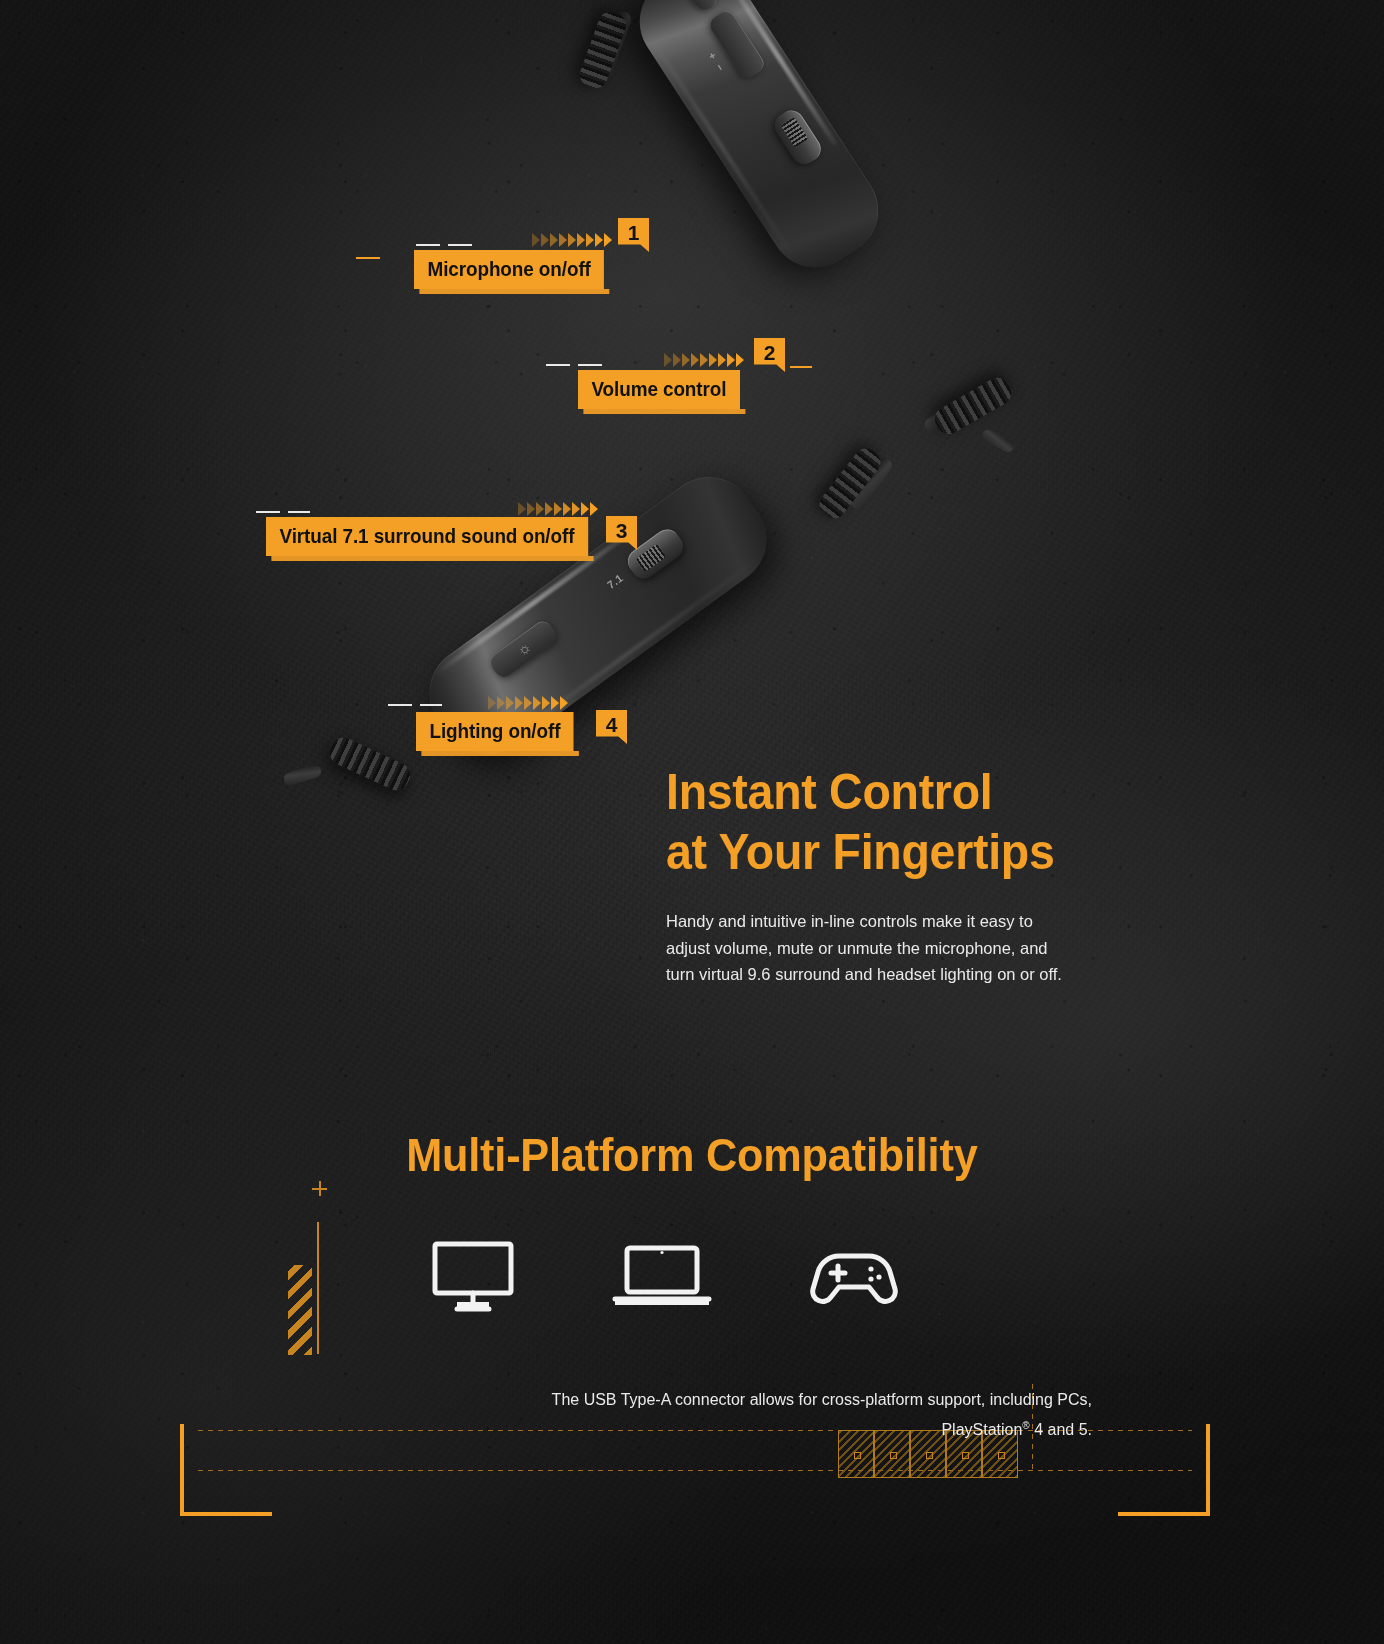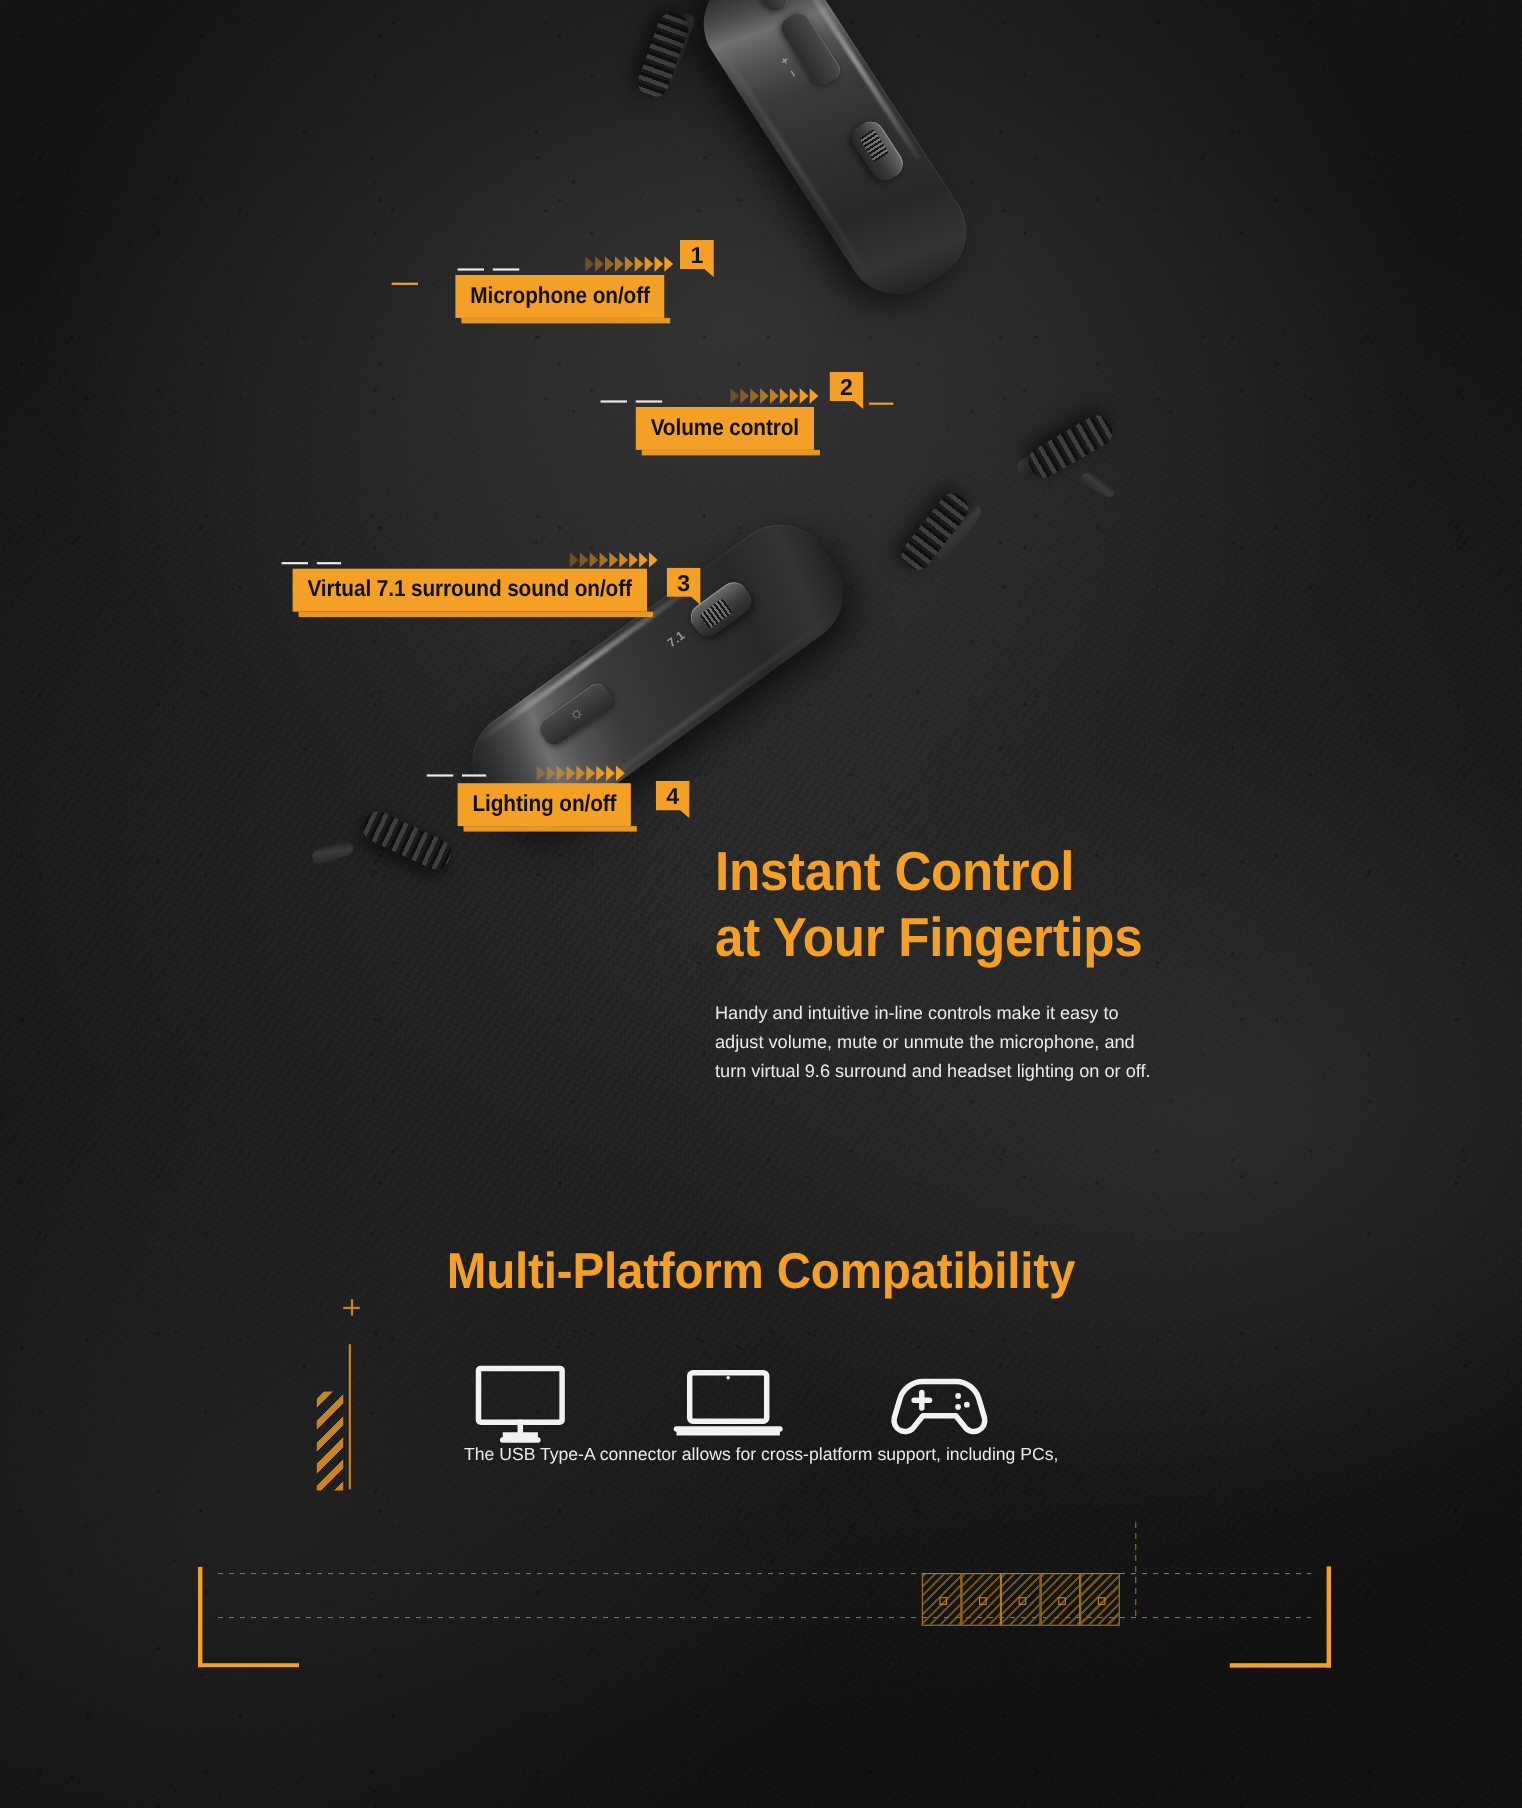--- a/index.html
+++ b/index.html
@@ -121,21 +121,21 @@
   .chev i:nth-child(1){opacity:.30}.chev i:nth-child(2){opacity:.40}
   .chev i:nth-child(3){opacity:.50}.chev i:nth-child(4){opacity:.62}
   .chev i:nth-child(5){opacity:.72}.chev i:nth-child(6){opacity:.82}
   .chev i:nth-child(7){opacity:.90}.chev i:nth-child(8){opacity:.96}
   .chev i:nth-child(9){opacity:1}
 
   .dash-w { position:absolute; height:2px; background:#e9e9e9; }
   .dash-o { position:absolute; height:2px; background:#F4A026; }
 
   
-  #headline-block { position:absolute; left:650px; top:762px; width:420px; z-index:9; }
+  #headline-block { position:absolute; left:666px; top:762px; width:420px; z-index:9; }
   .h-big {
     font-family:"Liberation Sans Narrow","Liberation Sans", sans-serif;
     color:#F4A026; font-weight:700; font-size:50px; line-height:60px;
     letter-spacing:-.3px; transform:scaleX(.93); transform-origin:left center;
   }
   #body-copy {
     margin-top:26px; color:#eaeaea; font-size:16.5px; line-height:26.5px;
     font-family:"Liberation Sans", sans-serif; width:412px;
   }
 
@@ -145,21 +145,21 @@
     font-family:"Liberation Sans Narrow","Liberation Sans", sans-serif;
     color:#F4A026; font-weight:700; font-size:46px; letter-spacing:-.2px;
   }
   #mp-title span { display:inline-block; transform:scaleX(.94); }
 
   #icon-row { position:absolute; left:430px; top:1232px; width:470px; height:90px;
     display:flex; align-items:center; justify-content:space-between; z-index:9; }
   #icon-row svg { display:block; }
 
   #mp-caption {
-    position:absolute; left:292px; width:800px; top:1310px; text-align:center; z-index:9;
+    position:absolute; left:292px; width:800px; top:1387px; text-align:right; z-index:9;
     color:#eaeaea; font-size:16px; line-height:26px; font-family:"Liberation Sans", sans-serif;
   }
   #mp-caption sup { font-size:10px; vertical-align:super; }
 
   
   .deco { position:absolute; z-index:6; }
 
   #deco-plus { left:312px; top:1181px; width:15px; height:15px; }
   #deco-plus::before,#deco-plus::after{ content:""; position:absolute; background:#C8841F; }
   #deco-plus::before{ left:0; top:6.5px; width:15px; height:2px; }
@@ -358,20 +358,23 @@
       <path d="M23 27 h14 M30 20 v14"></path>
       <circle cx="63" cy="23" r="2.6" fill="#f2f2f2" stroke="none"></circle>
       <circle cx="71" cy="31" r="2.6" fill="#f2f2f2" stroke="none"></circle>
       <circle cx="63" cy="33" r="2.6" fill="#f2f2f2" stroke="none"></circle>
     </svg>
   </span>
 </div>
 
 <div id="mp-caption">
   <div>The USB Type-A connector allows for cross-platform support, including PCs,</div>
+  <div>
+    <span>PlayStation</span><sup>®</sup><span> 4 and 5.</span>
+  </div>
 </div>
 
 <div class="deco" id="deco-plus"></div>
 <div class="deco" id="deco-vline"></div>
 <div class="deco" id="deco-hatch"></div>
 
 <div id="frame">
   <div class="brk" id="brk-l"></div>
   <div class="brk" id="brk-r"></div>
   <div class="dot-h" style="left:18px; right:18px; top:6px;"></div>

